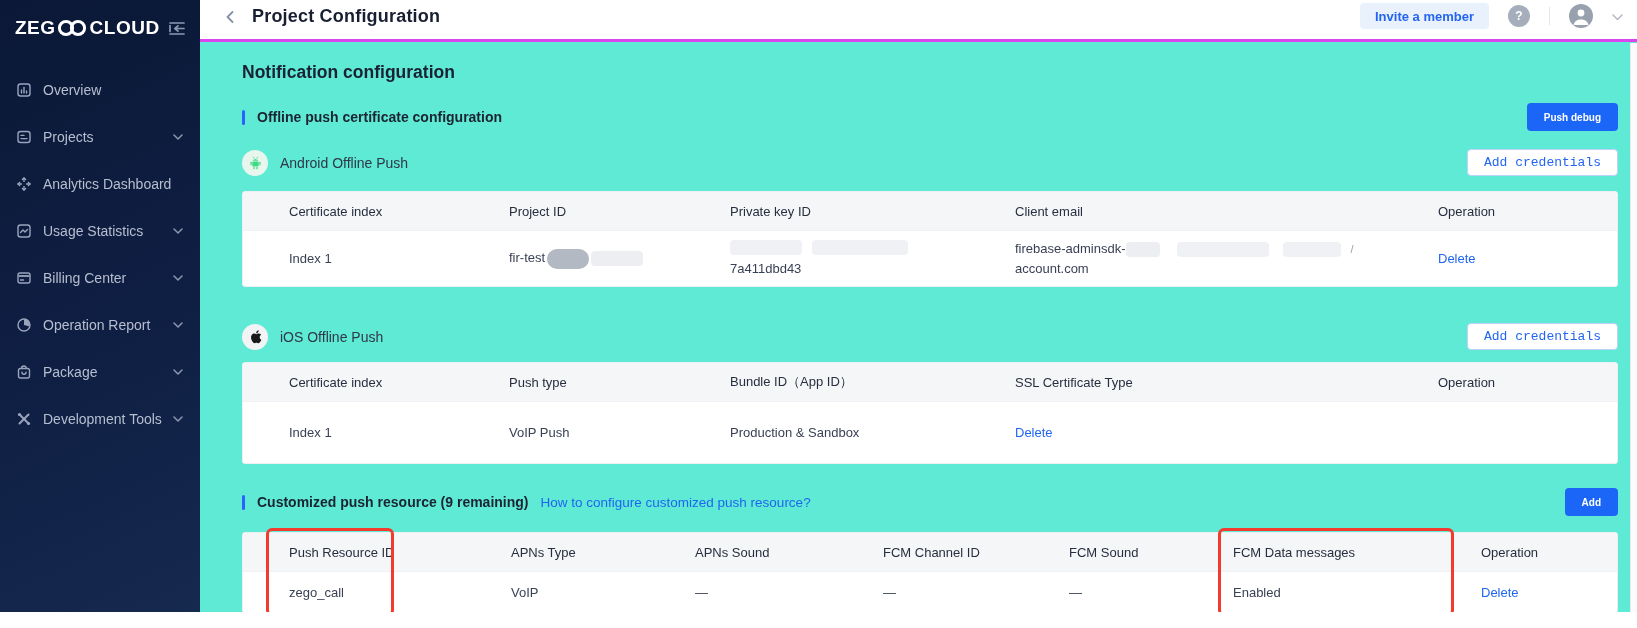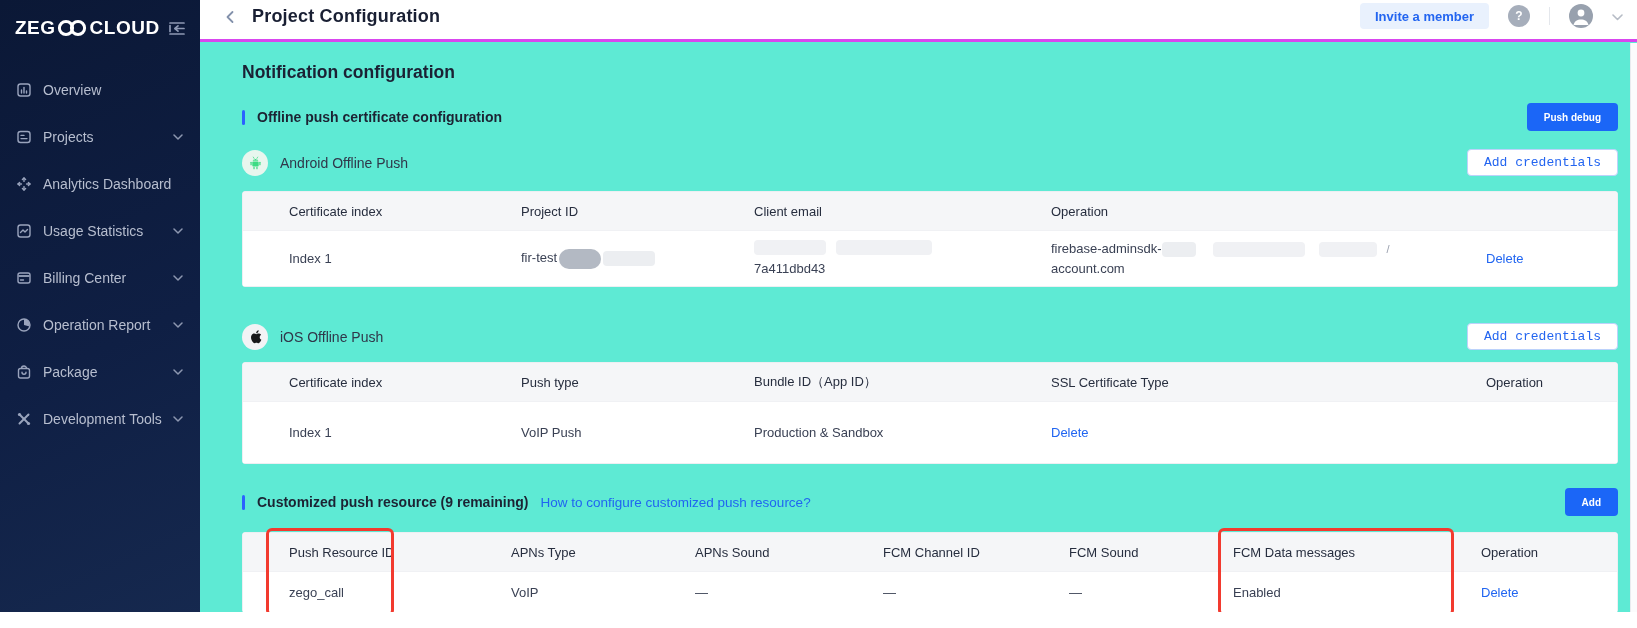--- a/index.html
+++ b/index.html
@@ -47,21 +47,21 @@
   .ios-bg{background:#f2f3f5;}
   .plat-title{font-size:14px;color:#30374a;font-weight:500;}
   .btn-outline{position:absolute;right:0;top:0;height:27px;padding:0 16px;border:1px solid #bcd2fb;border-radius:4px;
                background:#fff;color:#2365f0;font-size:13px;cursor:pointer;font-family:Liberation Mono, monospace;}
   .row-android{margin-top:18px;}
   .row-ios{margin-top:36px;}
 
   .tbl{width:1376px;border:1px solid #edeff3;border-radius:3px;background:#fff;margin-top:15px;}
   .tbl-head{display:grid;background:#f5f6f8;height:38px;align-items:center;font-size:13px;color:#272e3f;}
   .tbl-row{display:grid;align-items:center;font-size:13px;color:#3a4154;border-top:1px solid #f0f1f4;background:#fff;}
-  .g5{grid-template-columns:266px 221px 285px 423px 1fr;gap:12px;}
+  .g5{grid-template-columns:266px 221px 285px 423px 1fr;}
   .g7{grid-template-columns:268px 184px 188px 186px 164px 248px 1fr;}
   .c1{padding-left:46px;}
   .t1 .tbl-row{height:56px;}
   .t2{margin-top:12px;}
   .t2 .tbl-row{height:62px;}
   .t3{margin-top:0;}
   .t3 .tbl-row{height:41px;}
   .delete-link{color:#2065f1;cursor:pointer;}
   .two-line{line-height:19px;}
   .bundle{max-width:238px;word-break:break-all;line-height:19px;}
@@ -290,20 +290,21 @@
         </svg>
       </span>
       <span class="plat-title">Android Offline Push</span>
       <button class="btn-outline">Add credentials</button>
     </div>
 
     <div class="tbl t1">
       <div class="tbl-head g5">
         <span class="c1">Certificate index</span>
         <span>Project ID</span>
+        <span>Private key ID</span>
         <span>Client email</span>
         <span>Operation</span>
       </div>
       <div class="tbl-row g5">
         <span class="c1">Index 1</span>
         <span>
           <span>fir-test</span><span class="patch-dark"></span><span class="patch" style="width:52px;margin-left:2px;"></span>
         </span>
         <span class="two-line">
           <span class="pk-line">

